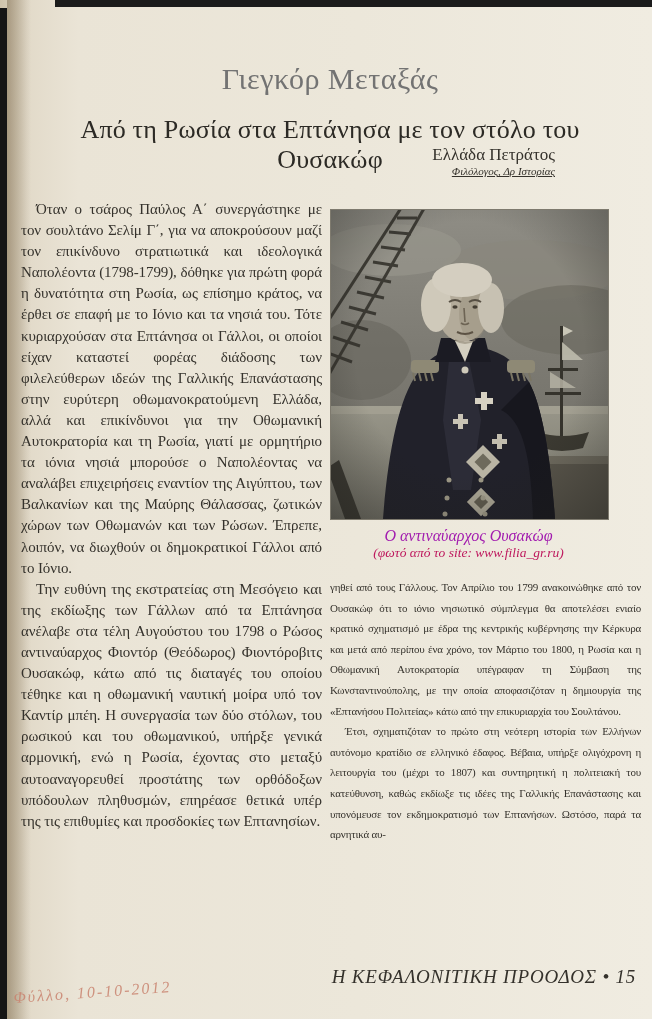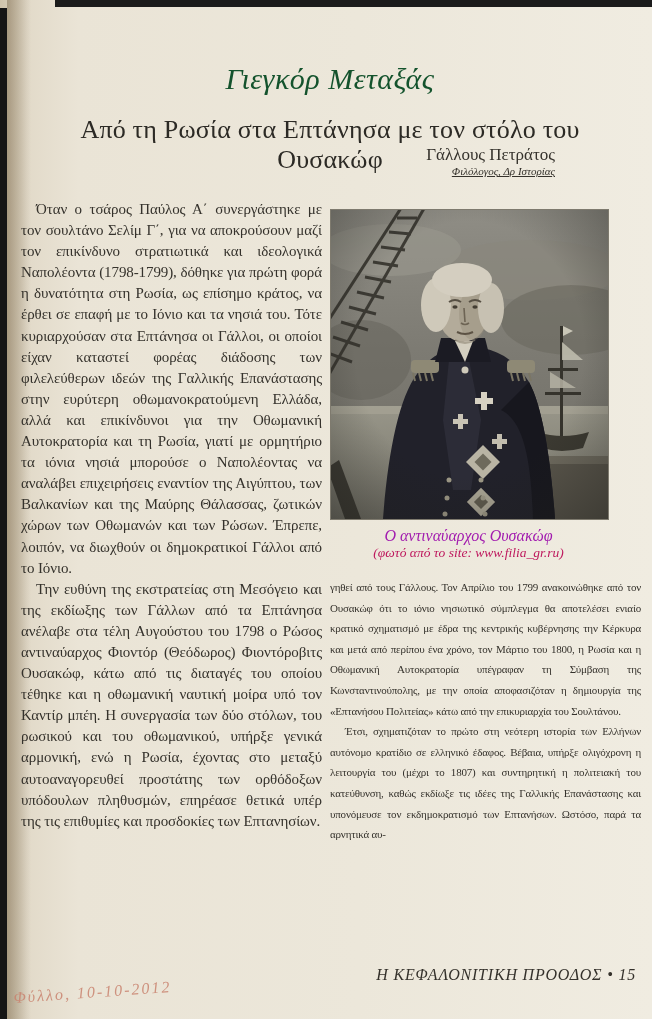--- a/index.html
+++ b/index.html
@@ -8,53 +8,53 @@
     background:linear-gradient(90deg,#cfc3ab 0%,#e2dac9 4%,#eae4d6 12%,#ece7da 55%,#f0ece1 100%);
     font-family:"Liberation Serif","DejaVu Serif",serif;
     color:#35322c;
     -webkit-font-smoothing:antialiased;
   }
   .scan-edge-top{position:absolute;left:55px;top:0;width:597px;height:7px;background:#1b1b1b;}
   .scan-edge-left{position:absolute;left:0;top:8px;width:7px;height:1011px;background:#151515;}
   .gutter-shadow{position:absolute;left:7px;top:0;width:24px;height:1019px;
     background:linear-gradient(90deg,rgba(94,74,44,.38),rgba(94,74,44,0));pointer-events:none;}
   .page-title{position:absolute;left:20px;right:12px;top:62px;text-align:center;
-    font-size:30px;letter-spacing:.5px;color:#14532d;font-style:italic;}
+    font-size:30px;letter-spacing:.5px;color:#737373;}
   .page-subtitle{position:absolute;left:14px;right:6px;top:100px;text-align:center;
     font-size:26px;letter-spacing:.2px;color:#2c2a25;}
   .author-block{position:absolute;right:97px;top:144px;text-align:right;line-height:1.25;}
   .author-name{font-size:17px;}
   .author-role{font-size:11px;font-style:italic;text-decoration:underline;}
   .col{position:absolute;text-align:justify;}
   .col p{margin:0;text-indent:15px;}
   .col-left{left:21px;top:199px;width:301px;font-size:15px;line-height:21.1px;letter-spacing:-.1px;}
   .col-right{left:330px;top:577px;width:311px;font-size:11px;line-height:20.6px;letter-spacing:-.2px;}
   .col-right p:first-child{text-indent:0;}
   .figure{position:absolute;left:330px;top:209px;width:277px;}
   .figure svg{display:block;border:1px solid #7e7a6e;}
   .fig-caption{margin-top:7px;text-align:center;font-style:italic;font-size:16px;color:#a21caf;}
   .fig-credit{text-align:center;font-size:13.5px;color:#be185d;font-style:italic;}
-  .page-footer{position:absolute;right:16px;top:966px;font-style:italic;font-size:16px;
+  .page-footer{position:absolute;right:16px;top:966px;font-style:italic;font-size:19px;
     letter-spacing:.8px;color:#34312b;}
   .handwritten{position:absolute;left:13px;top:989px;font-style:italic;font-size:16px;
     color:rgba(201,131,111,.85);transform:rotate(-4deg);transform-origin:left top;
     letter-spacing:2px;white-space:nowrap;}
 </style>
 </head>
 <body>
 
 <div class="scan-edge-top"></div>
 <div class="scan-edge-left"></div>
 <div class="gutter-shadow"></div>
 
 <h1 class="page-title" style="font-weight:normal;margin:0;">Γιεγκόρ Μεταξάς</h1>
 <h2 class="page-subtitle" style="font-weight:normal;margin:15px;">Από τη Ρωσία στα Επτάνησα με τον στόλο του Ουσακώφ</h2>
 
 <div class="author-block">
-  <div class="author-name">Γάλλους Πετράτος</div>
+  <div class="author-name">Ελλάδα Πετράτος</div>
   <div class="author-role">Φιλόλογος, Δρ Ιστορίας</div>
 </div>
 
 <div class="col col-left">
     <p>Όταν ο τσάρος Παύλος Α΄ συνεργάστηκε με τον σουλτάνο Σελίμ Γ΄, για να αποκρούσουν μαζί τον επικίνδυνο στρατιωτικά και ιδεολογικά Ναπολέοντα (1798-1799), δόθηκε για πρώτη φορά η δυνατότητα στη Ρωσία, ως επίσημο κράτος, να έρθει σε επαφή με το Ιόνιο και τα νησιά του. Τότε κυριαρχούσαν στα Επτάνησα οι Γάλλοι, οι οποίοι είχαν καταστεί φορέας διάδοσης των φιλελεύθερων ιδεών της Γαλλικής Επανάστασης στην ευρύτερη οθωμανοκρατούμενη Ελλάδα, αλλά και επικίνδυνοι για την Οθωμανική Αυτοκρατορία και τη Ρωσία, γιατί με ορμητήριο τα ιόνια νησιά μπορούσε ο Ναπολέοντας να αναλάβει επιχειρήσεις εναντίον της Αιγύπτου, των Βαλκανίων και της Μαύρης Θάλασσας, ζωτικών χώρων των Οθωμανών και των Ρώσων. Έπρεπε, λοιπόν, να διωχθούν οι δημοκρατικοί Γάλλοι από το Ιόνιο.</p>
     <p>Την ευθύνη της εκστρατείας στη Μεσόγειο και της εκδίωξης των Γάλλων από τα Επτάνησα ανέλαβε στα τέλη Αυγούστου του 1798 ο Ρώσος αντιναύαρχος Φιοντόρ (Θεόδωρος) Φιοντόροβιτς Ουσακώφ, κάτω από τις διαταγές του οποίου τέθηκε και η οθωμανική ναυτική μοίρα υπό τον Καντίρ μπέη. Η συνεργασία των δύο στόλων, του ρωσικού και του οθωμανικού, υπήρξε γενικά αρμονική, ενώ η Ρωσία, έχοντας στο μεταξύ αυτοαναγορευθεί προστάτης των ορθόδοξων υπόδουλων πληθυσμών, επηρέασε θετικά υπέρ της τις επιθυμίες και προσδοκίες των Επτανησίων.</p>
   </div>
 
 <div class="figure">
   <svg width="277" height="309" viewBox="0 0 277 309" xmlns="http://www.w3.org/2000/svg">

